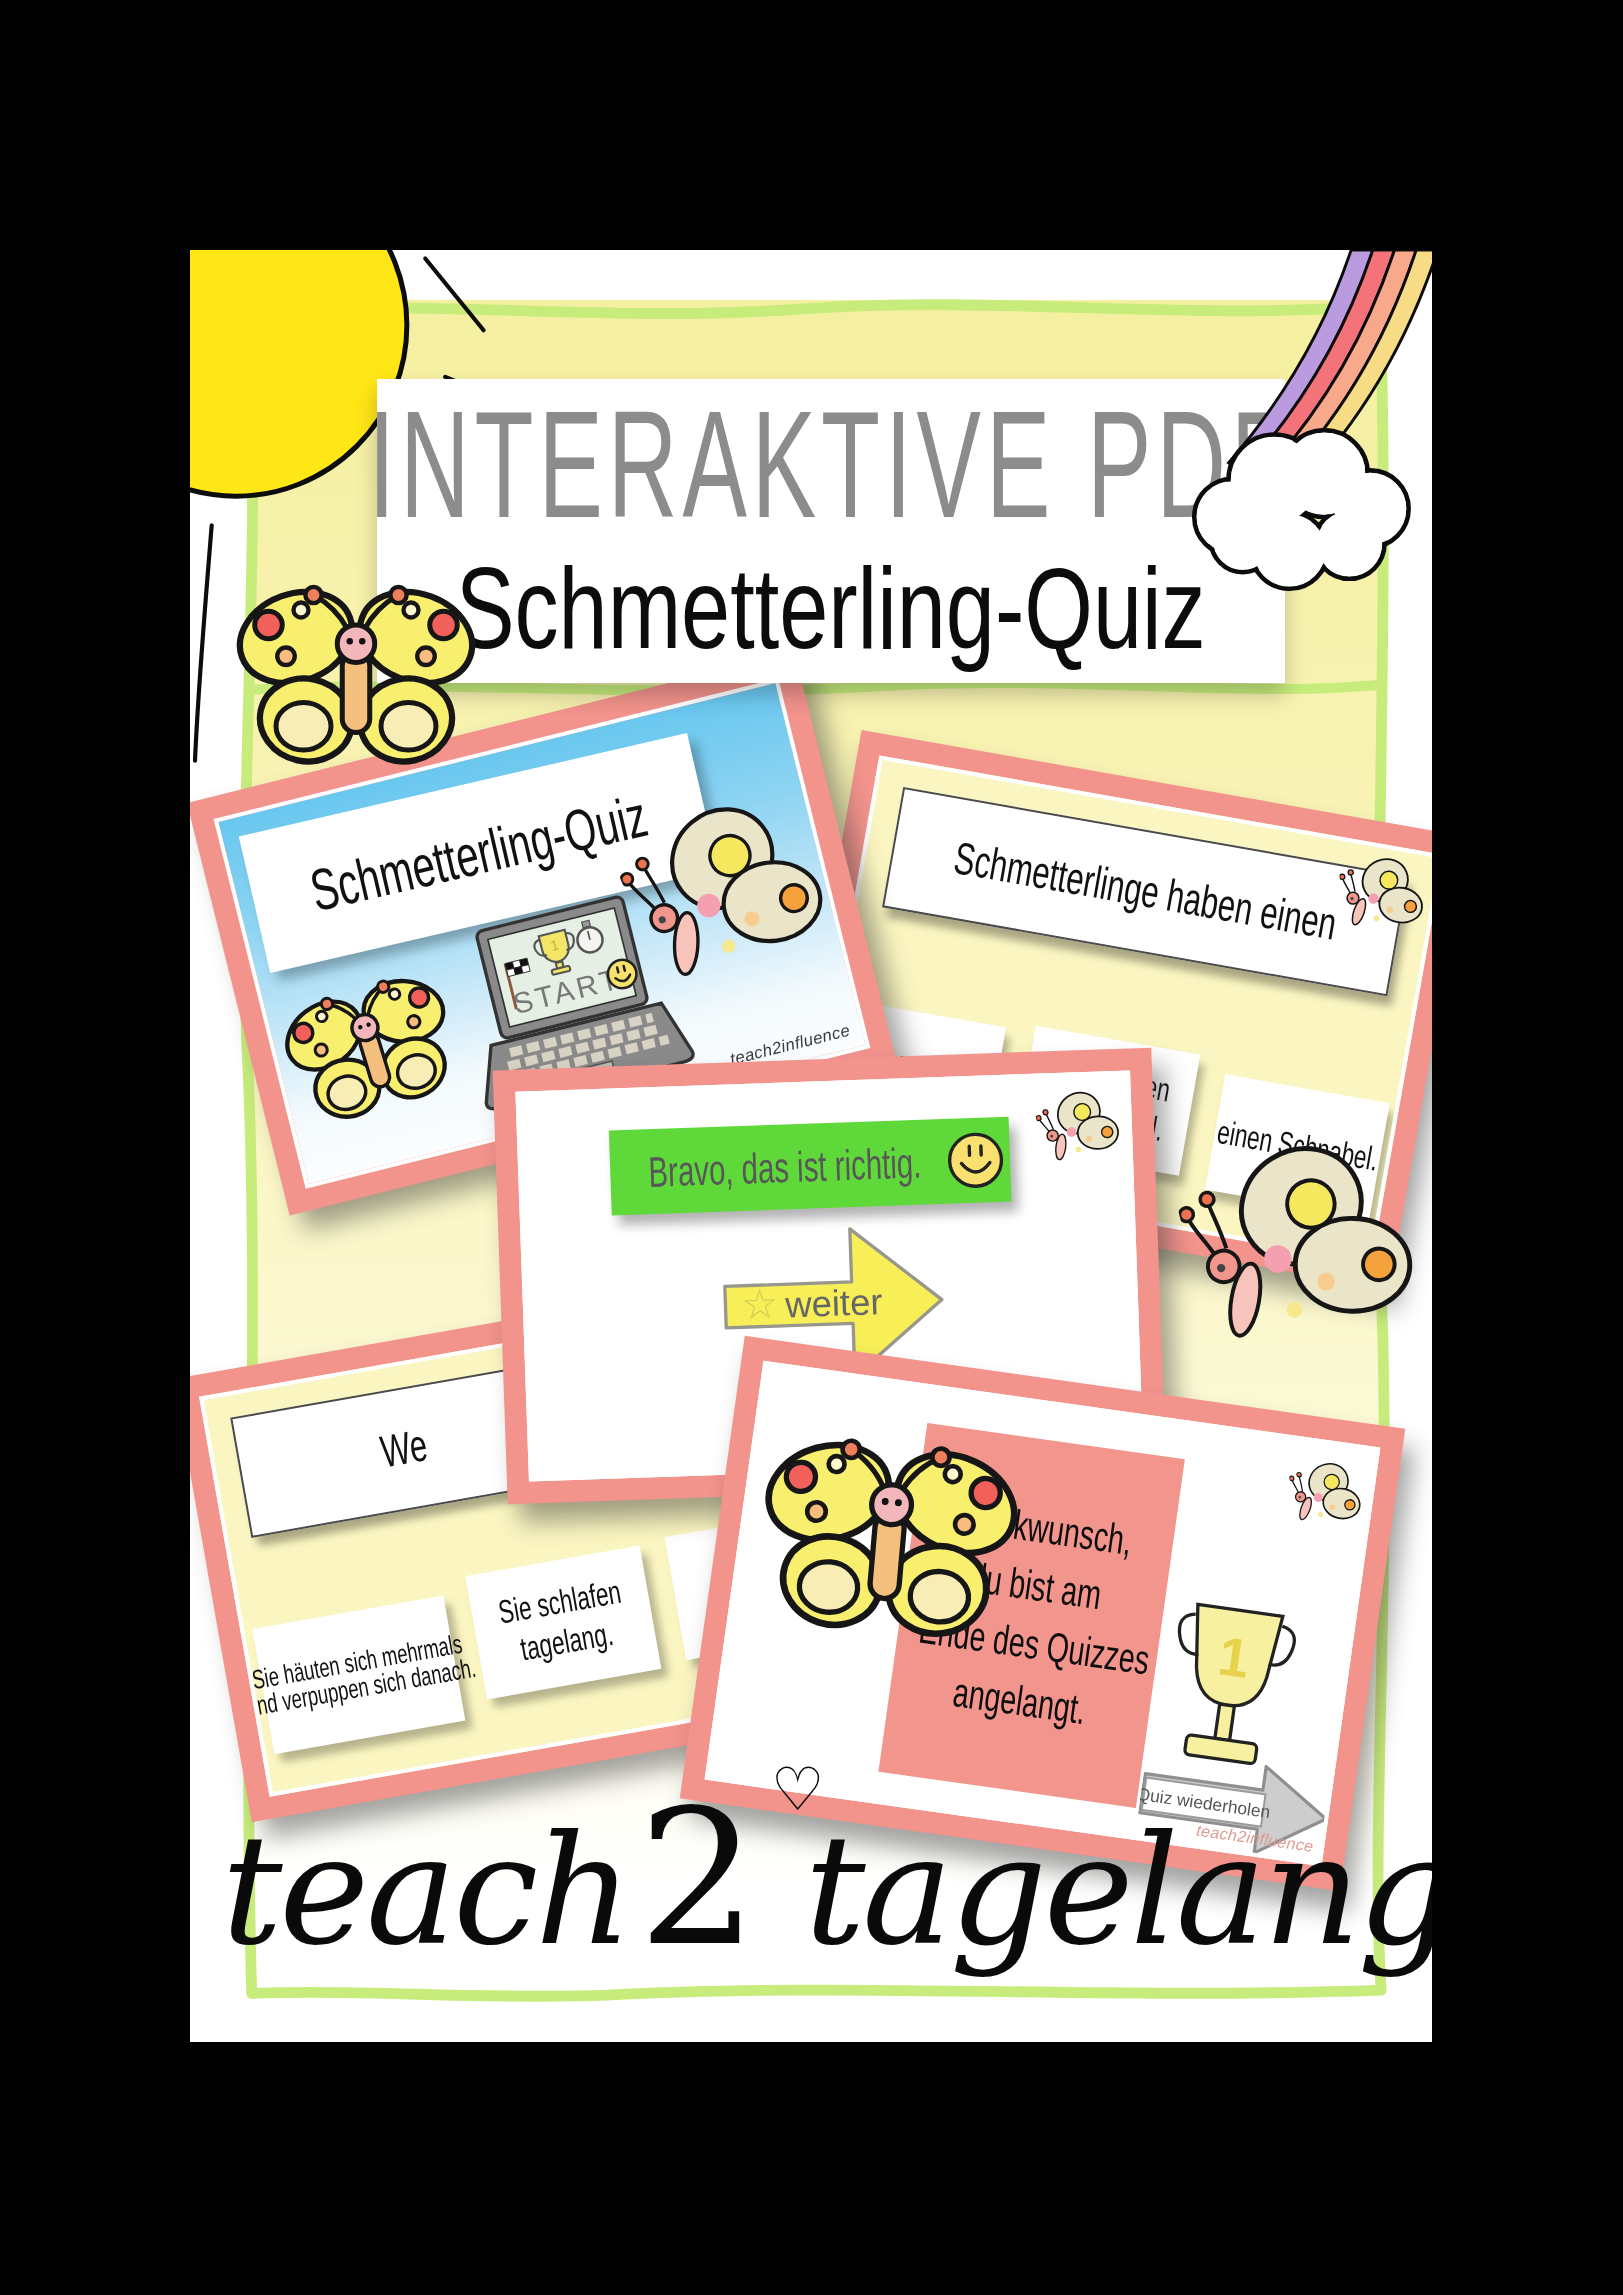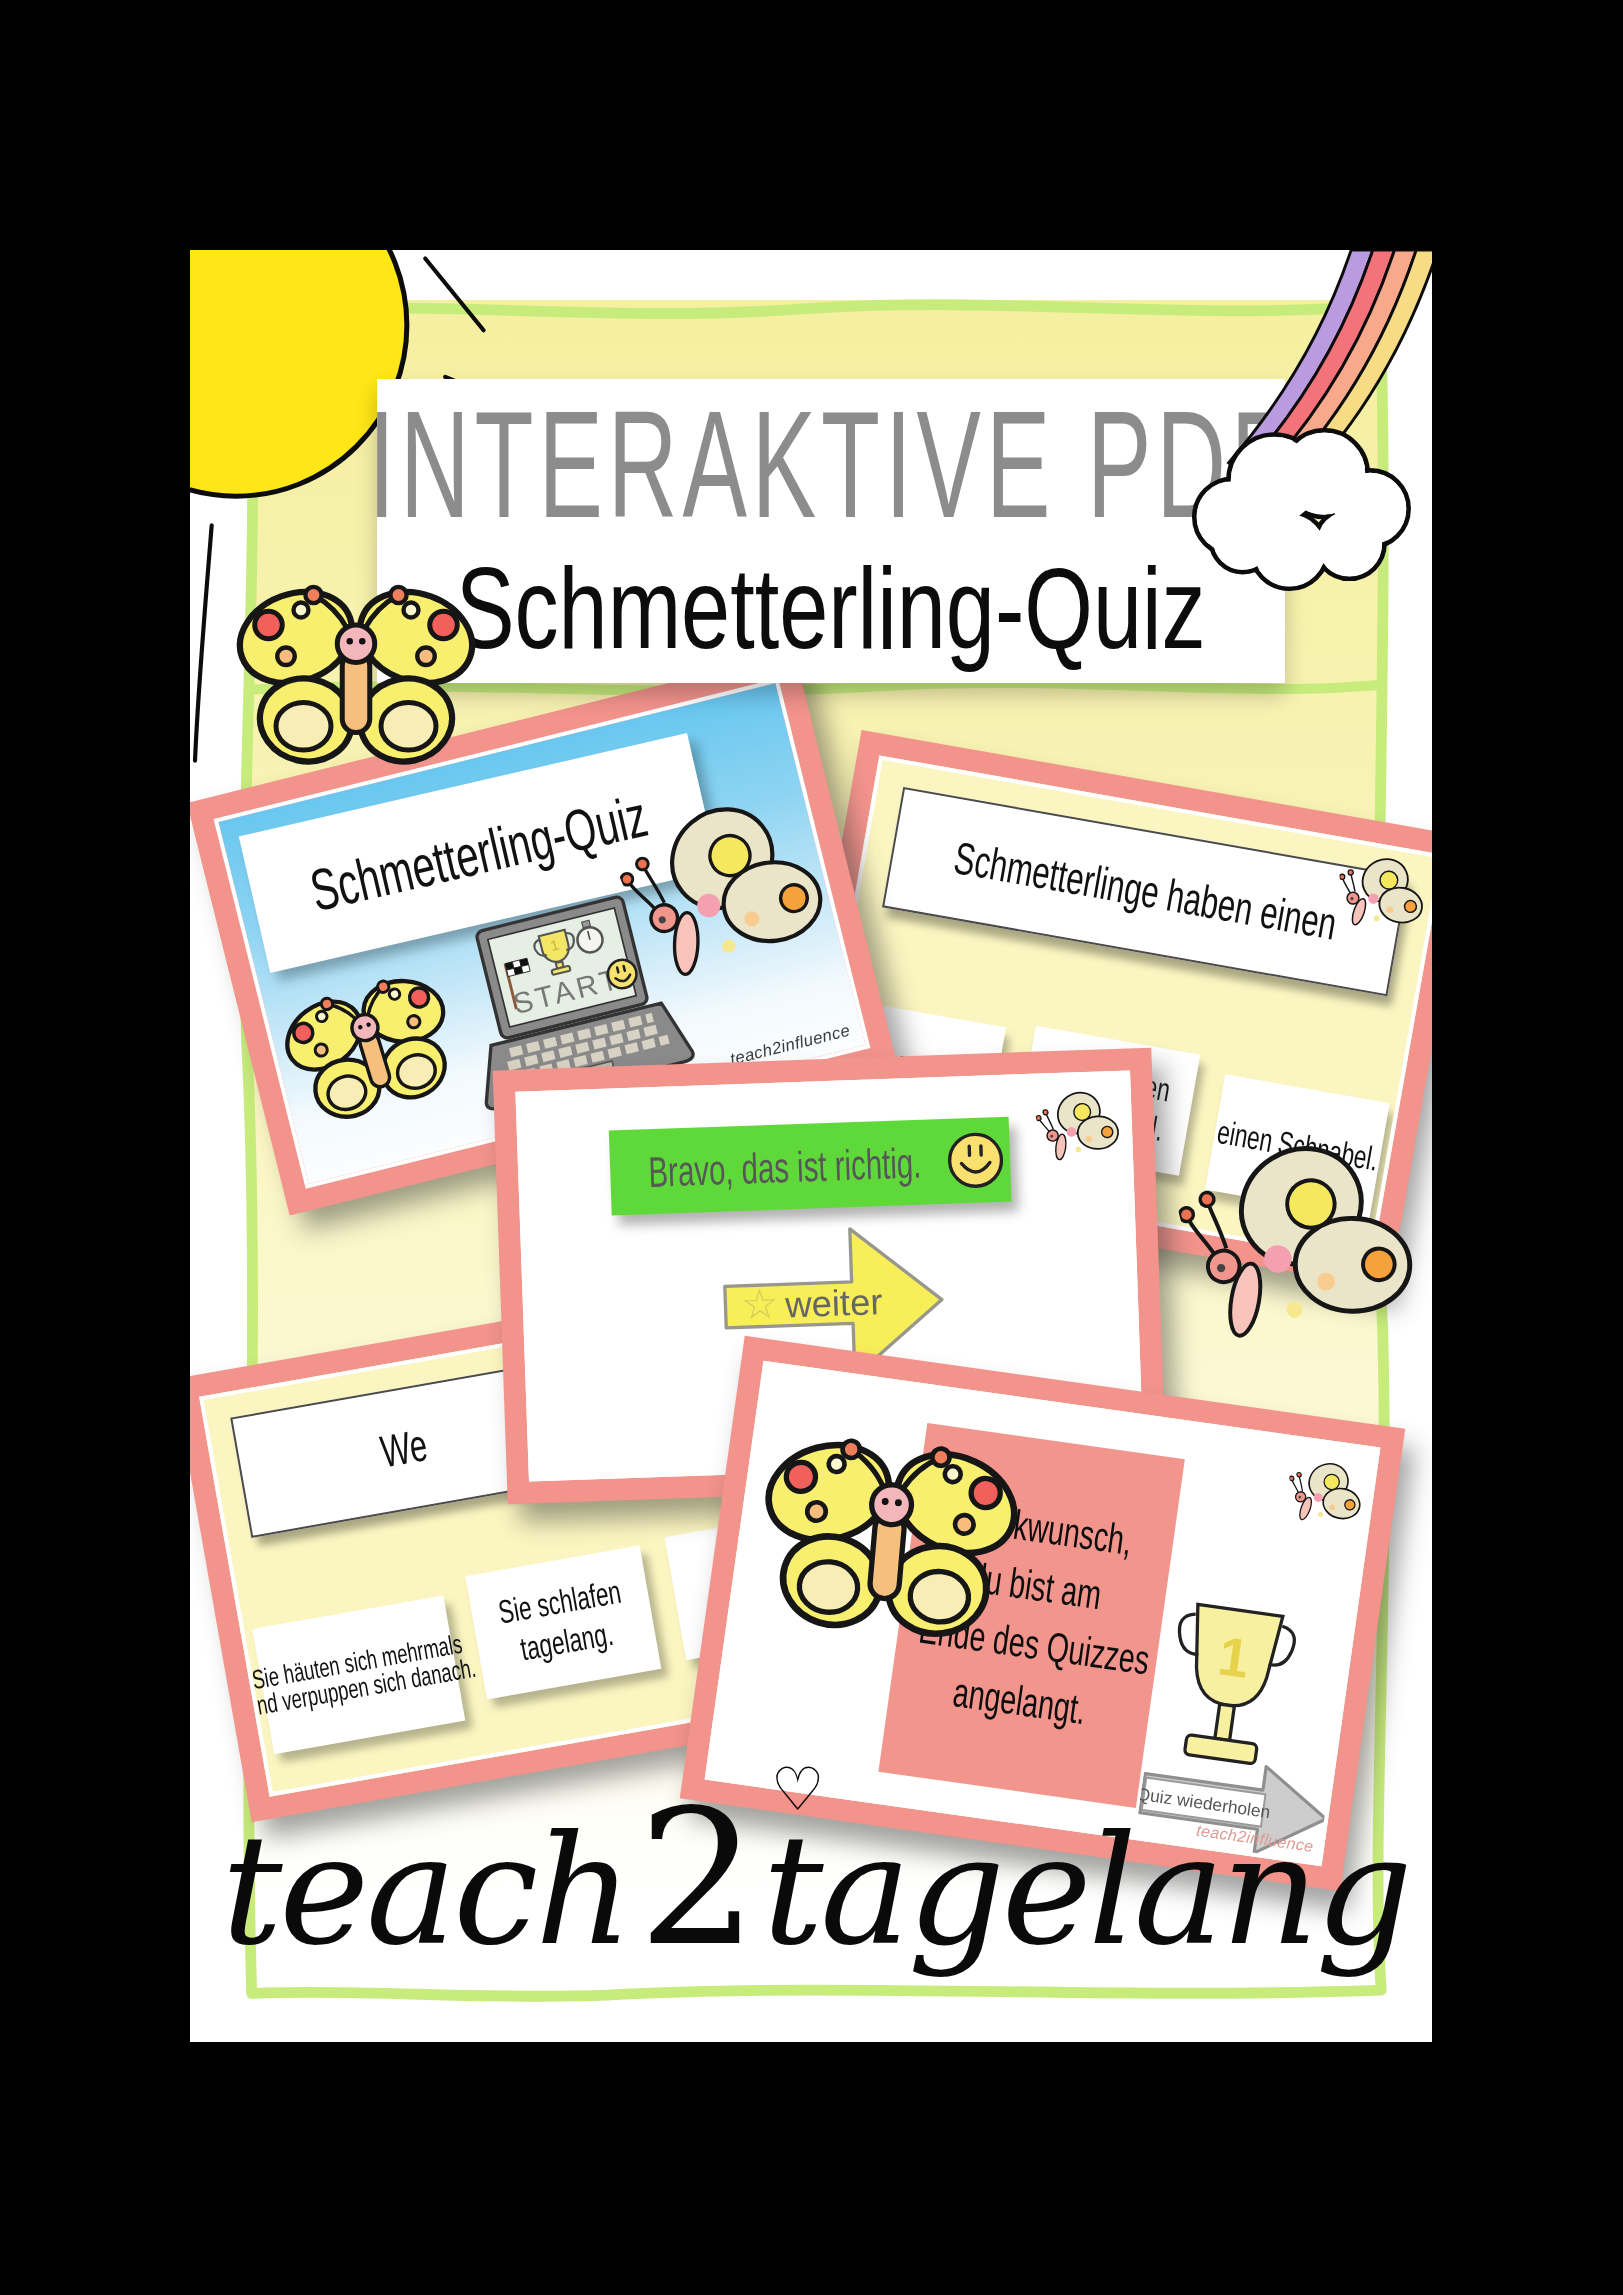--- a/index.html
+++ b/index.html
@@ -37,21 +37,21 @@
   .feedback-text{font-size:35px;color:#575757;padding-left:13.3px;}
   .congrats{position:absolute;background:#f2958c;display:flex;flex-direction:column;justify-content:center;
         text-align:center;}
   .congrats div{font-size:34px;line-height:1.7;color:#0d0d0d;}
   .watermark{position:absolute;font-size:16.7px;letter-spacing:0.4px;font-style:italic;}
   .bf{position:absolute;}
   
   .logo{position:absolute;left:50px;top:1518px;width:1151px;height:209px;z-index:6;
         display:flex;align-items:baseline;justify-content:center;
         font-family:"DejaVu Serif","Liberation Serif",serif;font-style:italic;color:#0a0a0a;}
-  .logo .t1,.logo .t3{font-size:152px;letter-spacing:-3.3px;}
+  .logo .t1,.logo .t3{font-size:152px;letter-spacing:-3.3px;margin-left:42px;}
   .logo .t2{font-size:188px;font-style:normal;margin:0 5px -8.3px 8.3px;}
   .logo .t3wrap{position:relative;}
   .logo .heart{position:absolute;left:8.3px;top:-48px;font-size:60px;font-style:normal;}
   svg text{font-family:"Liberation Sans",sans-serif;}
 </style>
 </head>
 <body>
 
 <svg width="0" height="0" style="position:absolute" aria-hidden="true">
   <defs>

